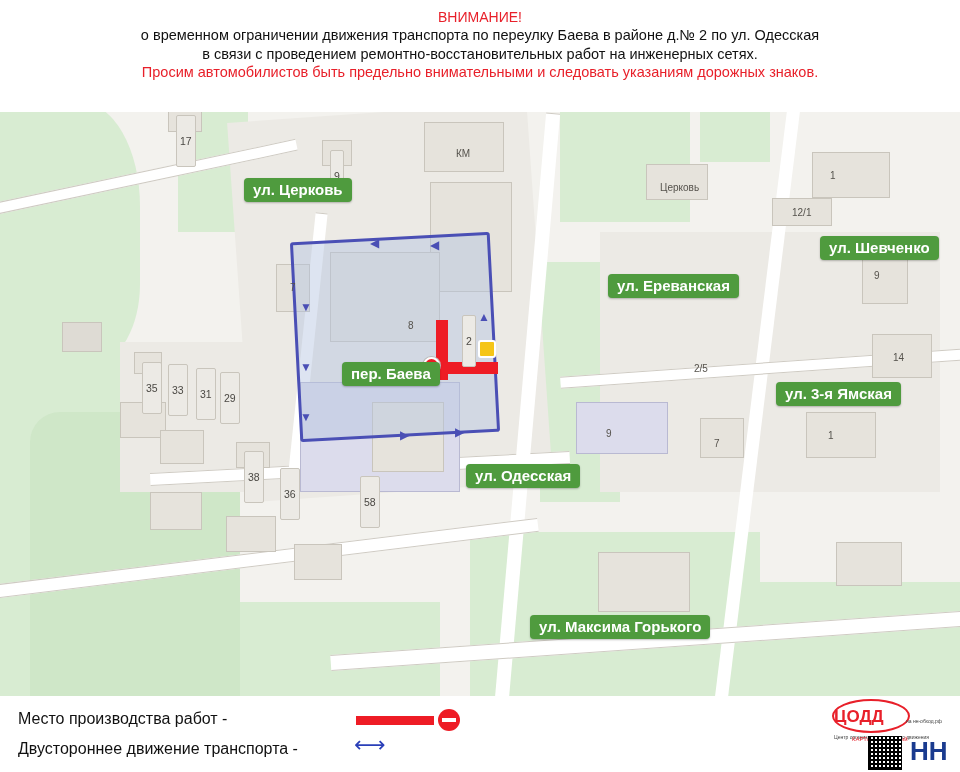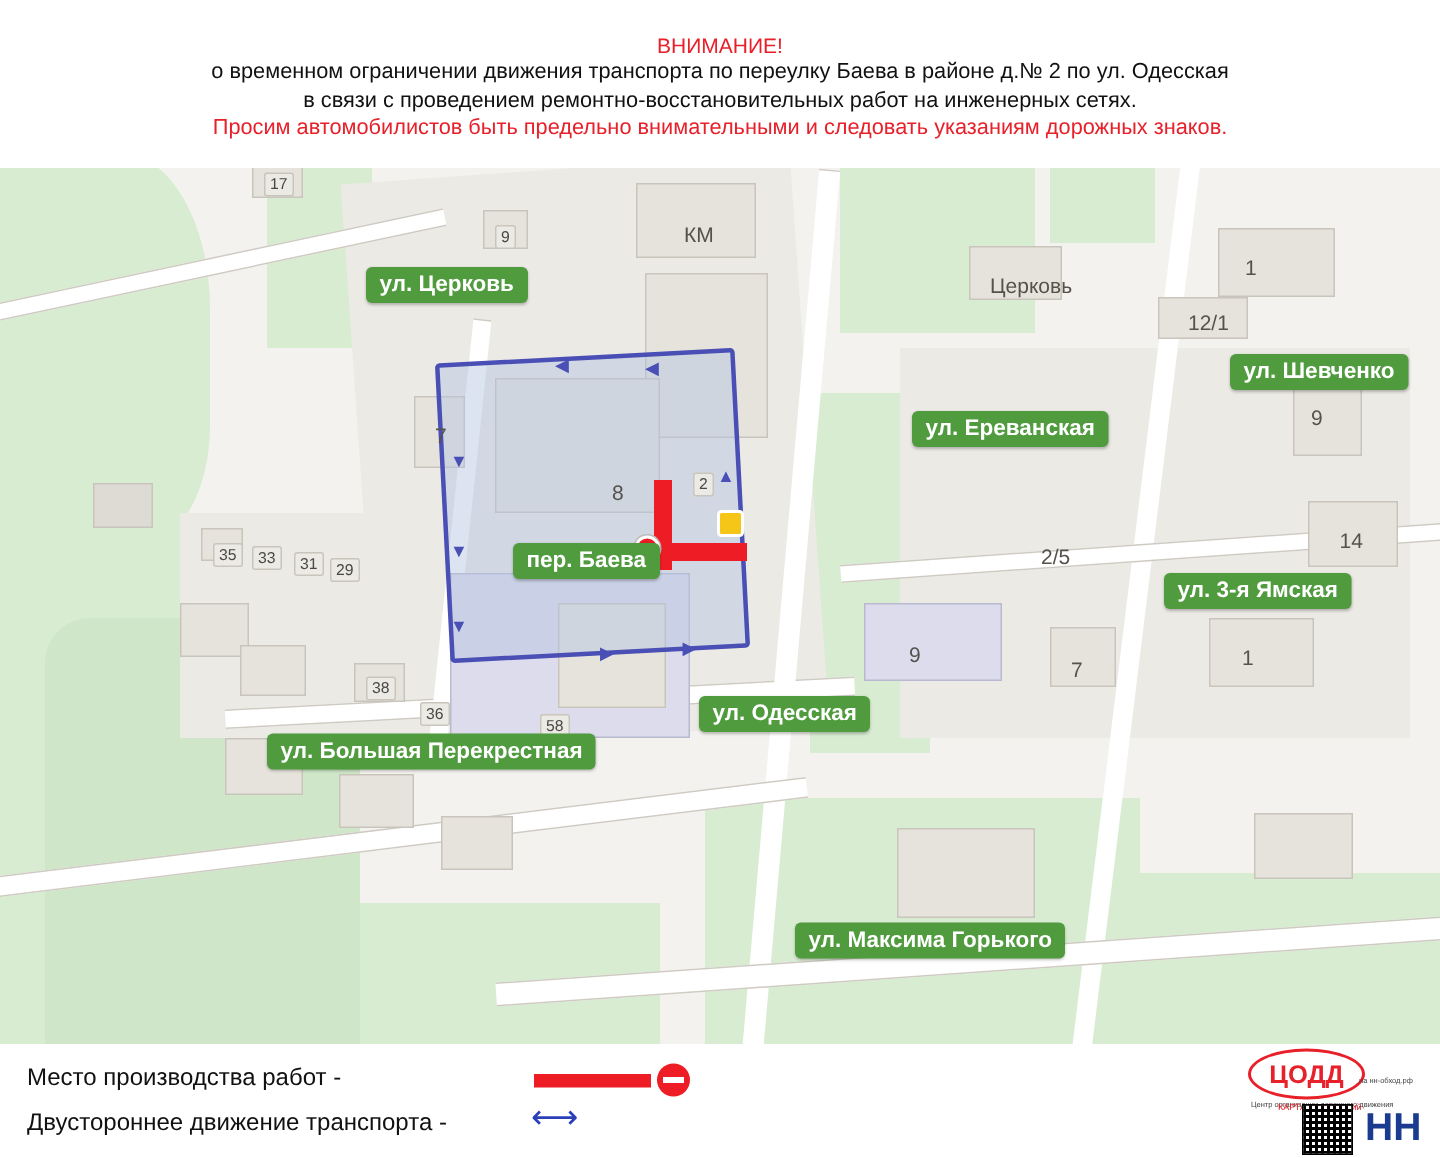--- a/index.html
+++ b/index.html
@@ -7,48 +7,48 @@
   body {
     width:960px; height:772px; overflow:hidden;
     font-family:"Liberation Sans", sans-serif;
     background:#ffffff;
   }
   #page { position:relative; width:960px; height:772px; background:#fff; }
 
   
   .notice {
     position:absolute; left:0; top:0; width:960px; height:112px;
-    background:#ffffff; text-align:center; padding-top:22px;
+    background:#ffffff; text-align:center; padding-top:9px;
   }
   .notice .ln { font-size:14.5px; color:#111; line-height:18.5px; white-space:nowrap; }
   .notice .red { color:#e8202a; }
   .notice .title { color:#e8202a; font-size:14px; line-height:17px; }
   .notice .last { color:#e8202a; }
 
   
   .map {
     position:absolute; left:0; top:112px; width:960px; height:584px;
     background:#f3f2ee; overflow:hidden;
   }
   .green { position:absolute; background:#d8ecd2; }
   .green2 { position:absolute; background:#cfe7c8; }
   .blockarea { position:absolute; background:#eceae5; }
   .bld { position:absolute; background:#e6e3dc; border:1px solid #c9c5bc; }
   .bld.lav { background:#dcdcec; border-color:#b9b9d2; }
   .bld.grey { background:#dedbd4; }
   .road { position:absolute; background:#ffffff; border-top:1px solid #cfcbc3; border-bottom:1px solid #cfcbc3; }
 
   .numlbl {
-    position:absolute; font-size:14px; color:#55524c;
+    position:absolute; font-size:10px; color:#55524c;
     background:rgba(255,255,255,0.0); white-space:nowrap;
   }
   .numbox {
     position:absolute; font-size:10.5px; color:#4a4843;
     border:1px solid #c9c5bc; background:#eceae5;
-    padding:1px 3px; border-radius:2px; white-space:nowrap;
+    padding:19px 3px; border-radius:2px; white-space:nowrap;
   }
 
   .street {
     position:absolute; background:#4f9b3e; color:#fff;
     font-size:15px; font-weight:bold; padding:3px 9px 4px 9px;
     border-radius:4px; white-space:nowrap;
     box-shadow:0 1px 2px rgba(0,0,0,0.25);
   }
 
   
@@ -83,21 +83,21 @@
   }
   .lg-circle:after { content:""; position:absolute; left:4px; top:9px; width:14px; height:4px; background:#fff; }
   .lg-arrow { position:absolute; color:#2a3fb8; font-size:22px; letter-spacing:-2px; }
 
   .logo {
     position:absolute; right:10px; top:0; width:126px; height:76px;
   }
   .logo-ellipse {
     position:absolute; left:8px; top:3px; width:78px; height:34px;
     border:2px solid #e8202a; border-radius:50%;
-    color:#e8202a; font-size:17px; font-weight:bold; text-align:center; line-height:31px;
+    color:#e8202a; font-size:17px; font-weight:bold; line-height:31px;
     font-family:"Liberation Sans", sans-serif;
   }
   .logo-sub { position:absolute; left:10px; top:38px; font-size:5px; color:#444; white-space:nowrap; }
   .qr { position:absolute; left:44px; top:40px; width:34px; height:34px; background:
      repeating-linear-gradient(0deg,#000 0 2px,#fff 2px 4px),
      repeating-linear-gradient(90deg,#000 0 2px,transparent 2px 4px);
      background-blend-mode:multiply; border:1px solid #000; }
   .logo-nn { position:absolute; left:86px; top:40px; font-size:26px; font-weight:bold; color:#1a3b8f; }
   .logo-vert { position:absolute; left:28px; top:40px; font-size:6px; color:#e8202a; line-height:6px; }
   .logo-right-txt { position:absolute; left:82px; top:22px; font-size:5px; color:#444; white-space:nowrap; transform:rotate(0deg); }
@@ -205,21 +205,20 @@
     <div class="numbox" style="left:244px; top:339px;">38</div>
     <div class="numbox" style="left:280px; top:356px;">36</div>
     <div class="numbox" style="left:360px; top:364px;">58</div>
 
     <div class="street" style="left:244px; top:66px;">ул. Церковь</div>
     <div class="street" style="left:608px; top:162px;">ул. Ереванская</div>
     <div class="street" style="left:820px; top:124px;">ул. Шевченко</div>
     <div class="street" style="left:776px; top:242px;margin-top:28px;">ул. 3-я Ямская</div>
     <div class="street" style="left:342px; top:250px;">пер. Баева</div>
     <div class="street" style="left:466px; top:352px;">ул. Одесская</div>
-    <div class="street" style="left:178px; top:377px;">ул. Большая Перекрестная</div>
     <div class="street" style="left:530px; top:503px;">ул. Максима Горького</div>
   </div>
 
   <div class="legend">
     <div class="lg-row" style="left:18px; top:14px;">Место производства работ -</div>
     <div class="lg-row" style="left:18px; top:44px;">Двустороннее движение транспорта -</div>
 
     <div class="lg-redbar" style="left:356px; top:20px; width:78px;"></div>
     <div class="lg-circle" style="left:438px; top:13px;"></div>
     <div class="lg-arrow" style="left:354px; top:36px;">⟷</div>

